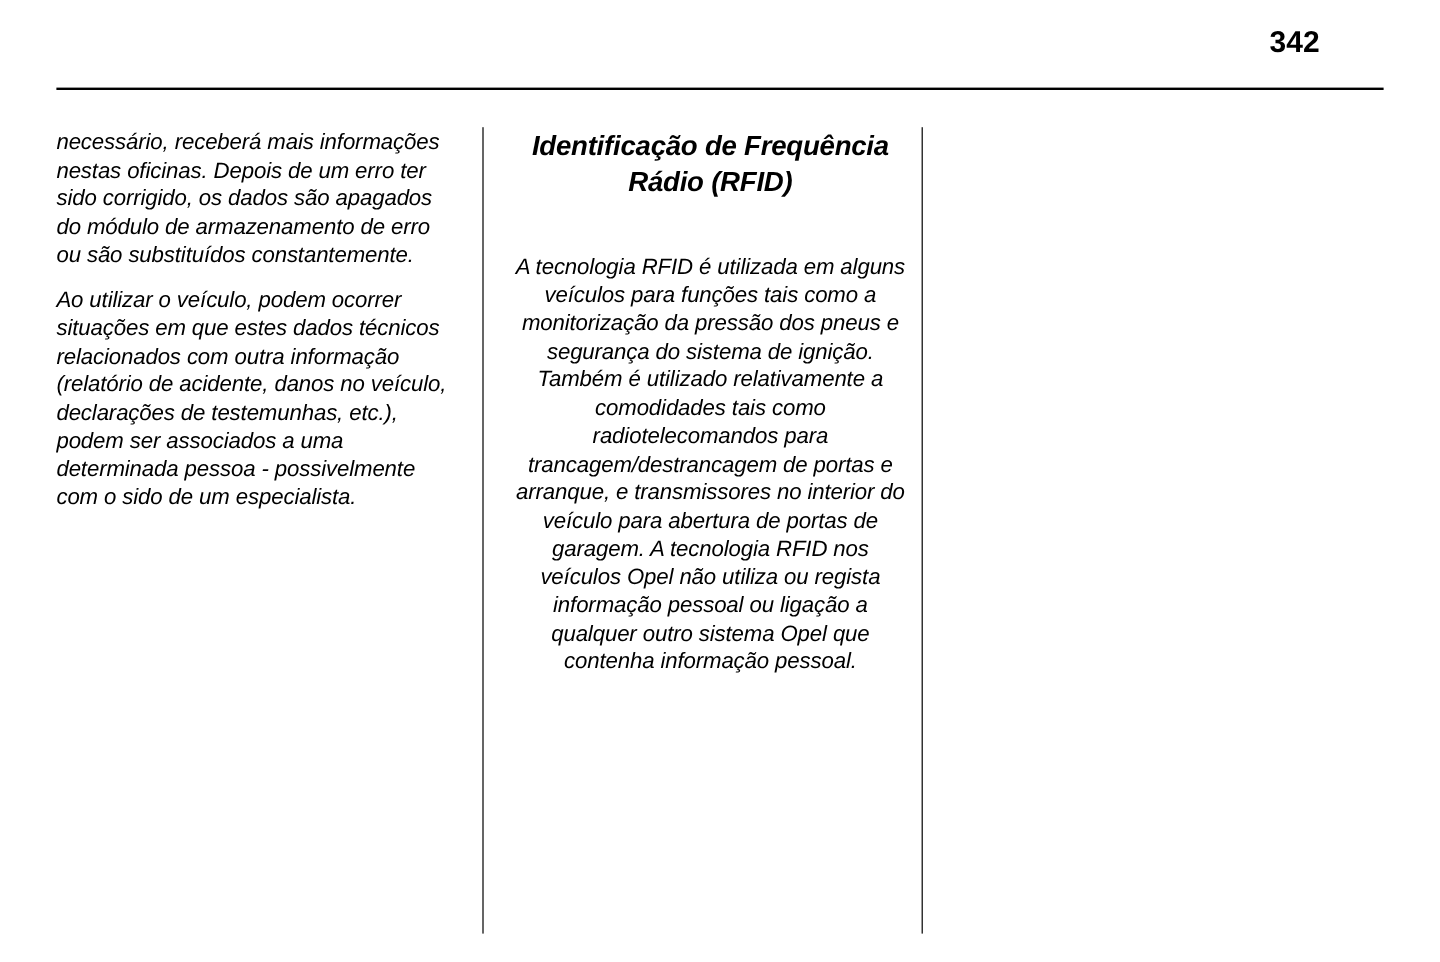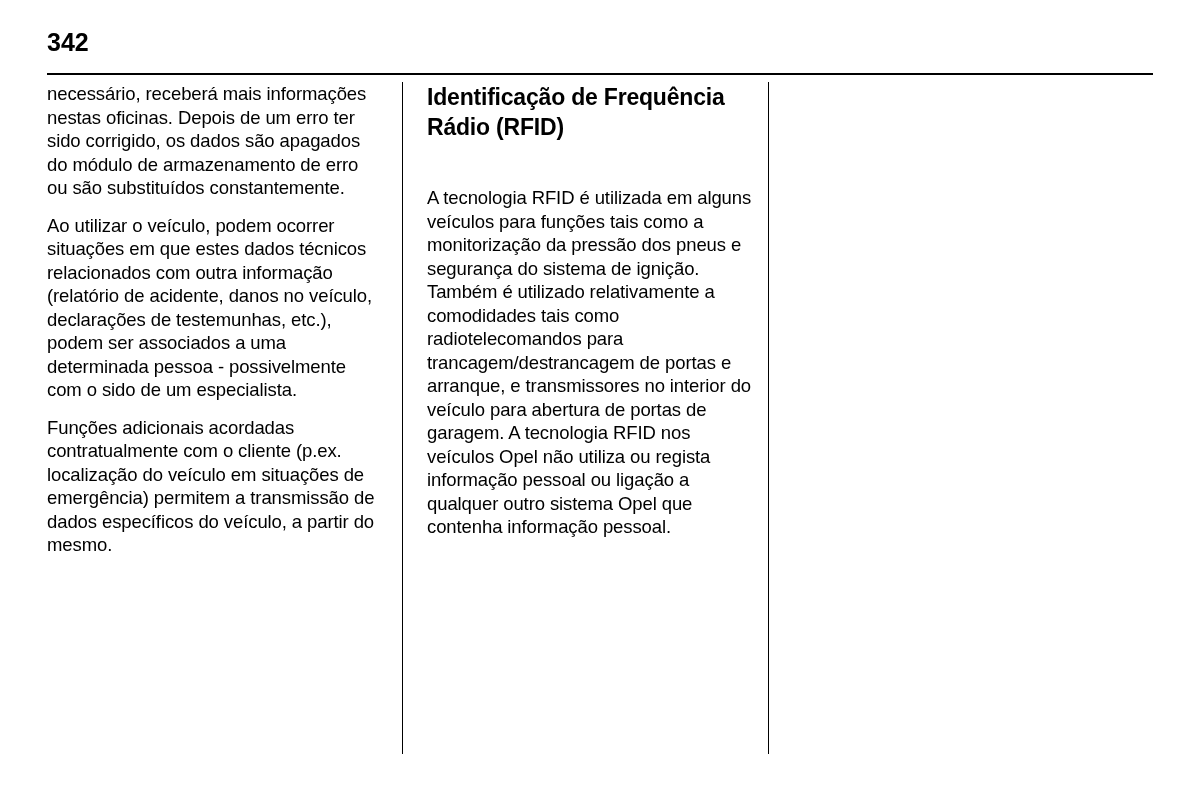--- a/index.html
+++ b/index.html
@@ -22,21 +22,22 @@
   }
 
   
   .header {
     position: absolute;
     left: 47px;
     top: 20px;
     width: 1106px;
     height: 44px;
     display: flex;
-    align-items: center;
+    align-items: flex-end;
+    flex-direction: column;
   }
   .page-number {
     font-size: 25px;
     font-weight: bold;
     letter-spacing: 0px;
     line-height: 30px;
     width: 95px;
   }
   .page-title {
     font-size: 24px;
@@ -49,33 +50,34 @@
     top: 73px;
     width: 1106px;
     height: 2px;
     background: #000000;
   }
 
   
   .columns {
     position: absolute;
     left: 47px;
-    top: 82px;
+    top: 106px;
     width: 1106px;
     height: 672px;
+    font-style: italic;
   }
   .col {
     position: absolute;
     top: 0;
     width: 330px;
     height: 672px;
     box-sizing: border-box;
   }
   .col1 { left: 0px; }
-  .col2 { left: 380px; padding-left: 0px; }
+  .col2 { left: 380px; padding-left: 0px; text-align: center; }
   .col3 { left: 765px; }
 
   .col-divider {
     position: absolute;
     top: 0;
     width: 1px;
     height: 672px;
     background: #000000;
   }
   .div1 { left: 355px; }
@@ -110,21 +112,20 @@
   <div class="header-rule"></div>
 
   <div class="columns">
 
     <div class="col-divider div1"></div>
     <div class="col-divider div2"></div>
 
     <div class="col col1">
       <p class="body-text">necessário, receberá mais informações nestas oficinas. Depois de um erro ter sido corrigido, os dados são apagados do módulo de armazenamento de erro ou são substituídos constantemente.</p>
       <p class="body-text">Ao utilizar o veículo, podem ocorrer situações em que estes dados técnicos relacionados com outra informação (relatório de acidente, danos no veículo, declarações de testemunhas, etc.), podem ser associados a uma determinada pessoa - possivelmente com o sido de um especialista.</p>
-      <p class="body-text">Funções adicionais acordadas contratualmente com o cliente (p.ex. localização do veículo em situações de emergência) permitem a transmissão de dados específicos do veículo, a partir do mesmo.</p>
     </div>
 
     <div class="col col2">
       <h2 class="section-heading">Identificação de Frequência Rádio (RFID)</h2>
       <p class="body-text">A tecnologia RFID é utilizada em alguns veículos para funções tais como a monitorização da pressão dos pneus e segurança do sistema de ignição. Também é utilizado relativamente a comodidades tais como radiotelecomandos para trancagem/destrancagem de portas e arranque, e transmissores no interior do veículo para abertura de portas de garagem. A tecnologia RFID nos veículos Opel não utiliza ou regista informação pessoal ou ligação a qualquer outro sistema Opel que contenha informação pessoal.</p>
     </div>
 
     <div class="col col3"></div>
 
   </div>

